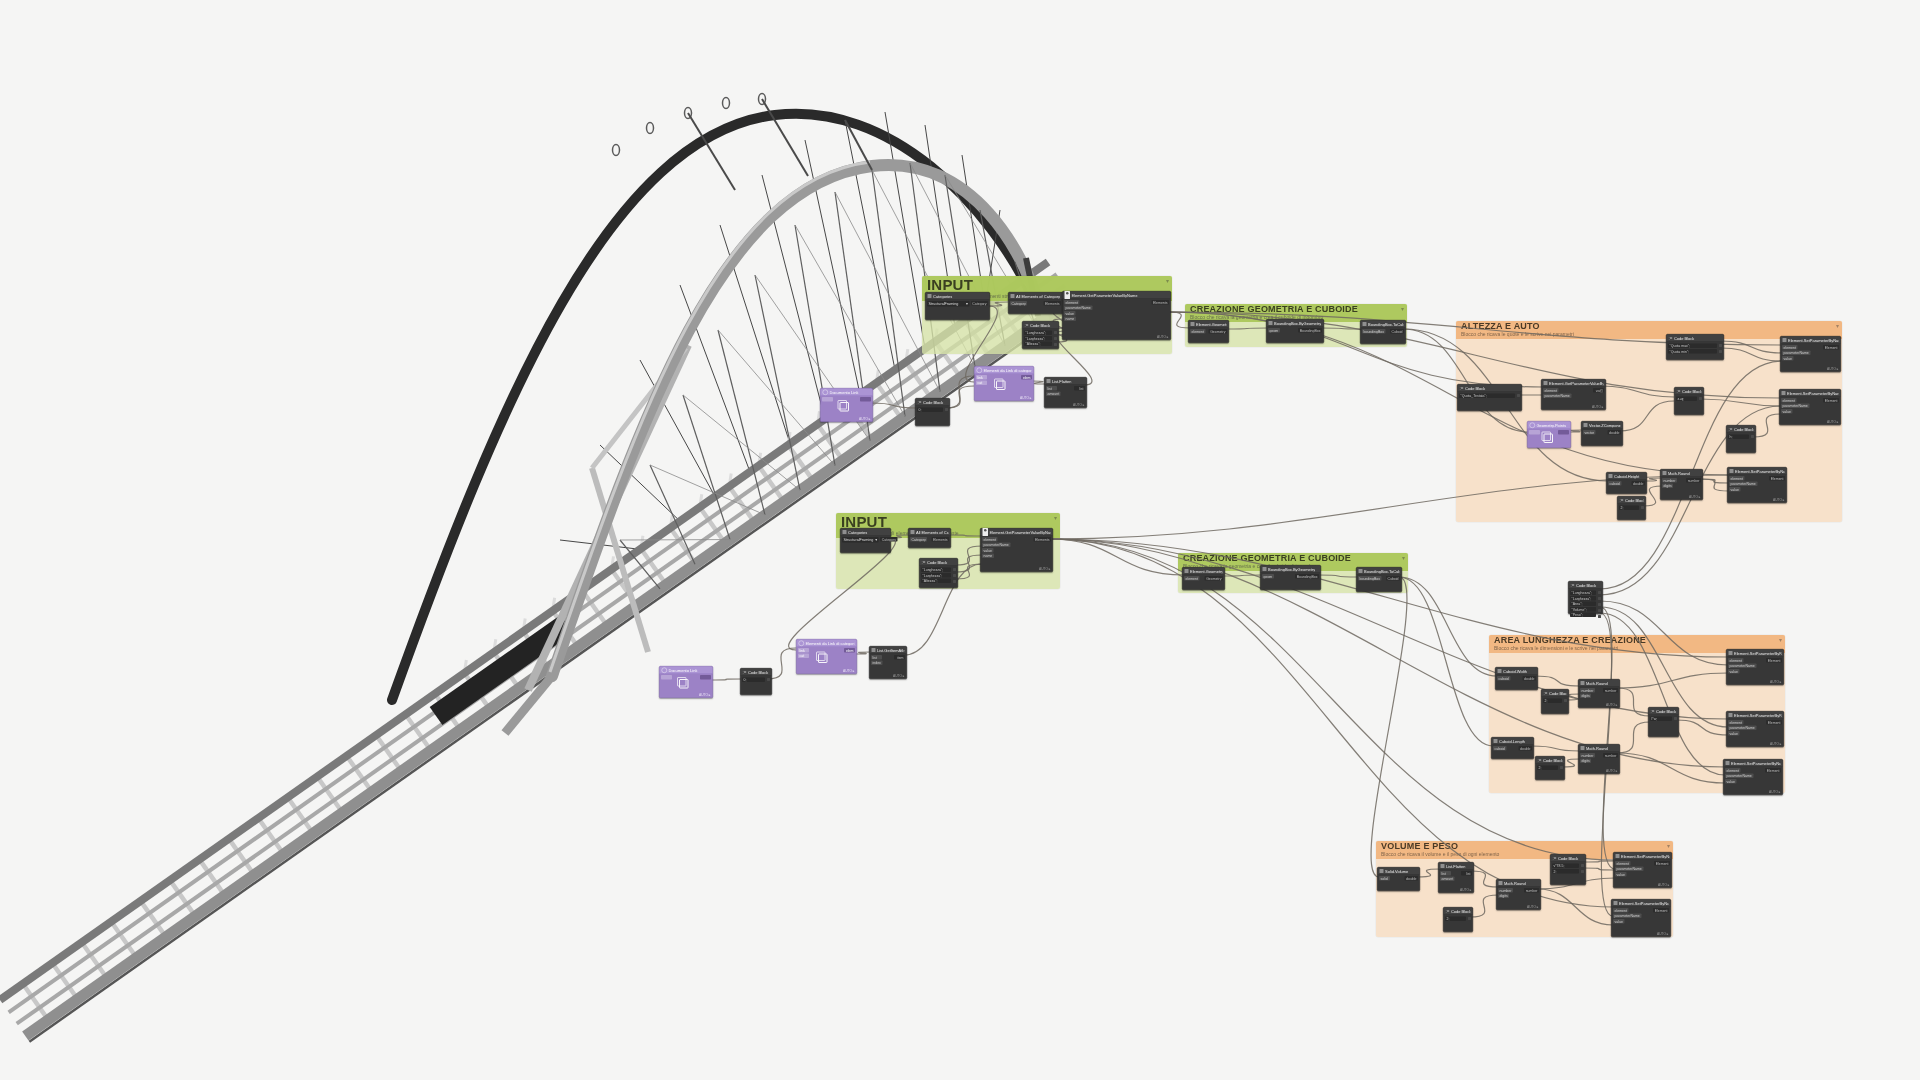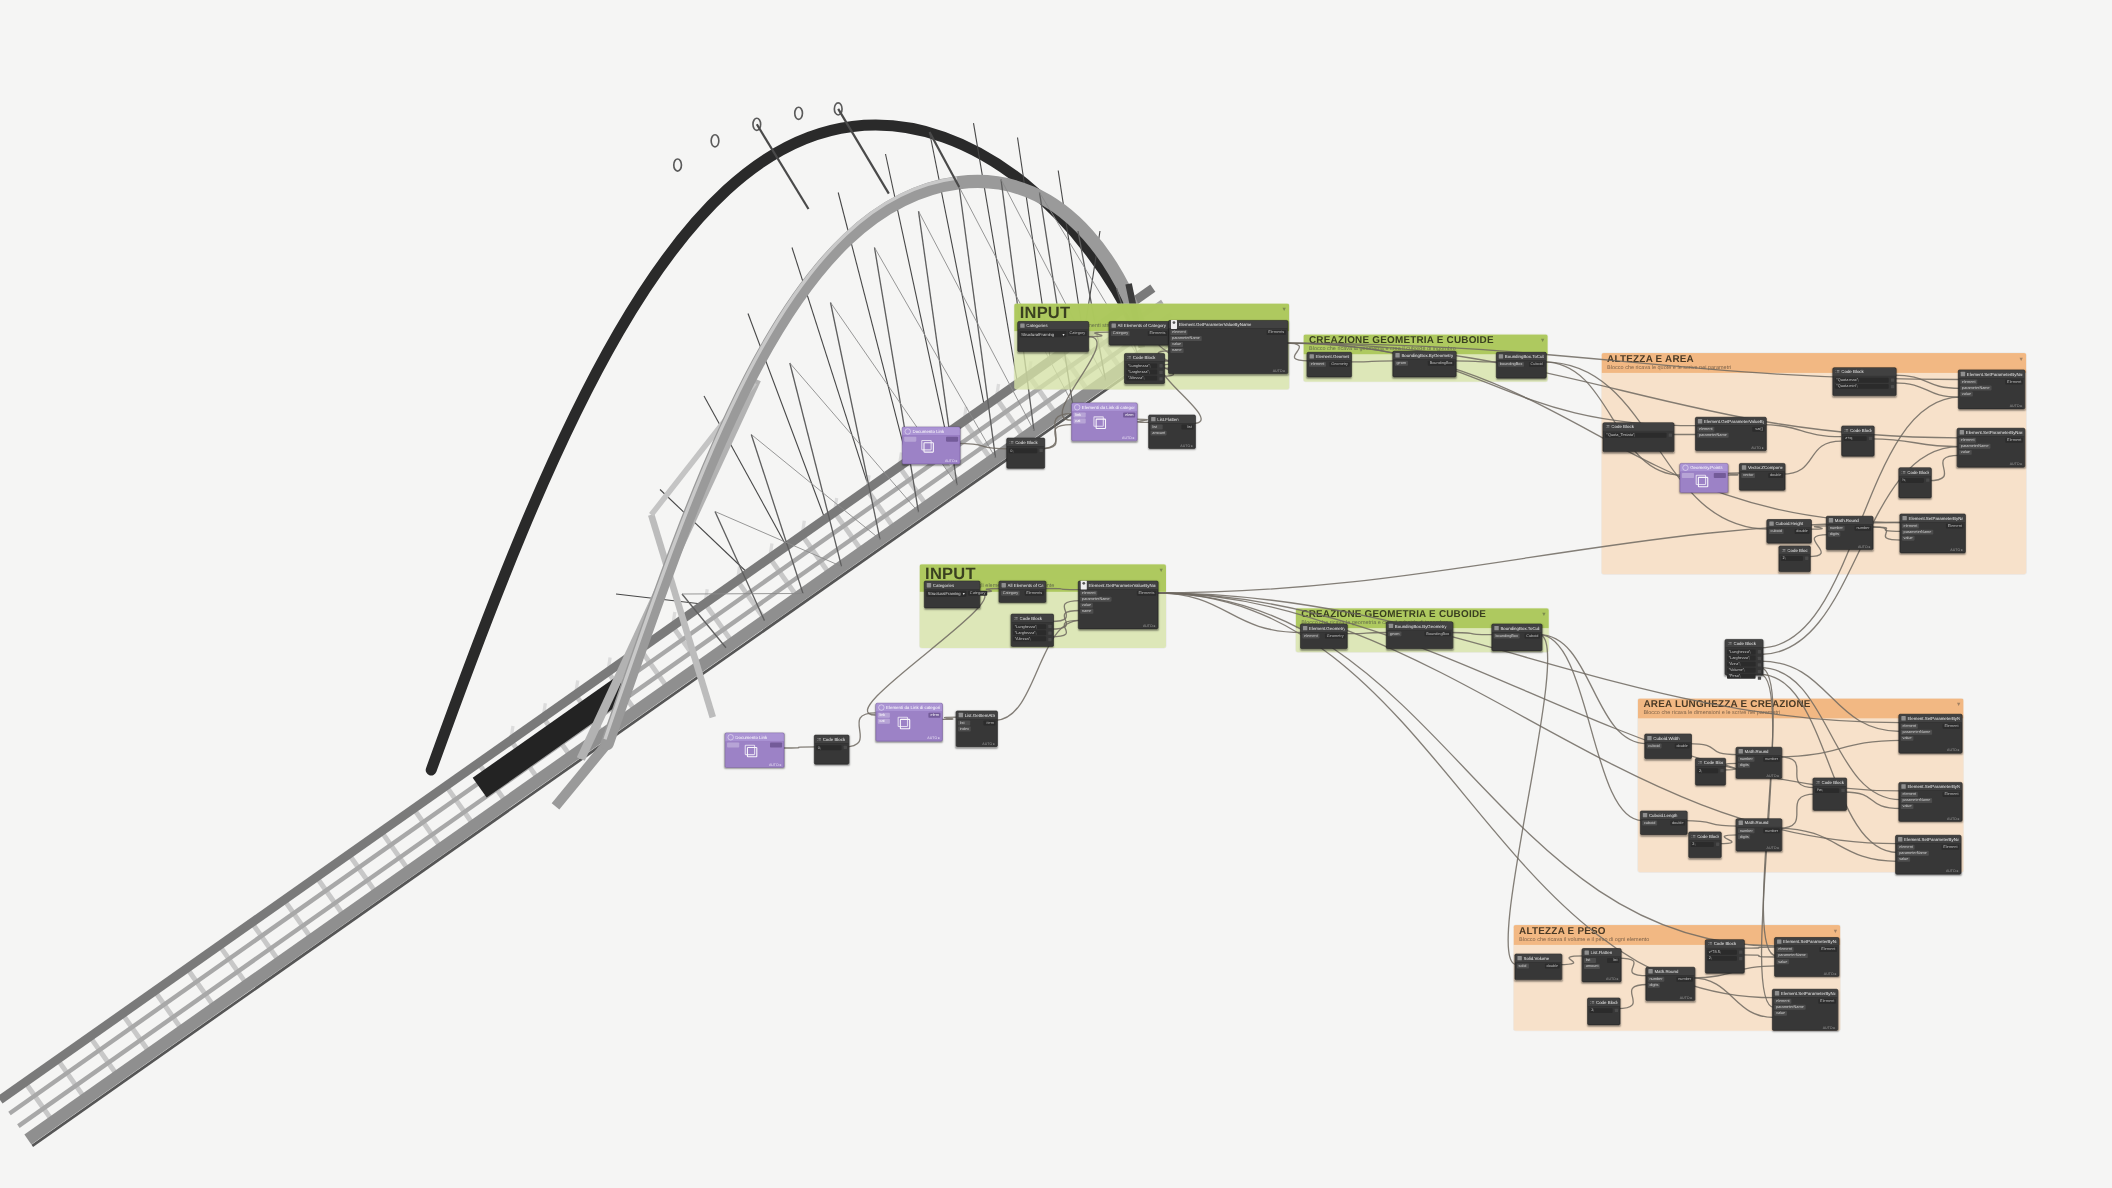--- a/index.html
+++ b/index.html
@@ -198,21 +198,21 @@
       </div>
       <div class="group green" style="left: 1185px; top: 304px; width: 222px; height: 43px;">
         <div class="g-head">
           <div class="g-title" style="font-size: 9px;">CREAZIONE GEOMETRIA E CUBOIDE</div>
           <div class="g-sub">Blocco che ricava la geometria e crea il cuboide di ingombro</div>
           <span class="g-col">▾</span>
         </div>
       </div>
       <div class="group orange" style="left: 1456px; top: 321px; width: 386px; height: 201px;">
         <div class="g-head">
-          <div class="g-title" style="font-size: 9px;">ALTEZZA E AREA</div>
+          <div class="g-title" style="font-size: 9px;">ALTEZZA E AUTO</div>
           <div class="g-sub">Blocco che ricava le quote e le scrive nei parametri</div>
           <span class="g-col">▾</span>
         </div>
       </div>
       <div class="group green" style="left: 836px; top: 513px; width: 224px; height: 76px;">
         <div class="g-head">
           <div class="g-title" style="font-size: 15px;">INPUT</div>
           <div class="g-sub">Blocco che seleziona gli elementi strutturali del ponte</div>
           <span class="g-col">▾</span>
         </div>
@@ -226,21 +226,21 @@
       </div>
       <div class="group orange" style="left: 1489px; top: 635px; width: 296px; height: 158px;">
         <div class="g-head">
           <div class="g-title" style="font-size: 9px;">AREA LUNGHEZZA E CREAZIONE</div>
           <div class="g-sub">Blocco che ricava le dimensioni e le scrive nei parametri</div>
           <span class="g-col">▾</span>
         </div>
       </div>
       <div class="group orange" style="left: 1376px; top: 841px; width: 297px; height: 96px;">
         <div class="g-head">
-          <div class="g-title" style="font-size: 9px;">ALTEZZA E PESO</div>
+          <div class="g-title" style="font-size: 9px;">VOLUME E PESO</div>
           <div class="g-sub">Blocco che ricava il volume e il peso di ogni elemento</div>
           <span class="g-col">▾</span>
         </div>
       </div>
     </div>
   <svg id="wires" width="1920" height="1080">
       <path d="M989,306 C1023,306 974,302 1008,302" fill="none" stroke="#6e6960" stroke-width="1.2" opacity="0.85"></path>
       <path d="M989,306 C1023,306 940,382 974,382" fill="none" stroke="#6e6960" stroke-width="1.2" opacity="0.85"></path>
       <path d="M1060,303 C1094,303 1030,300 1064,300" fill="none" stroke="#6e6960" stroke-width="1.2" opacity="0.85"></path>
       <path d="M1056,328 C1090,328 1030,310 1064,310" fill="none" stroke="#6e6960" stroke-width="1.2" opacity="0.85"></path>

